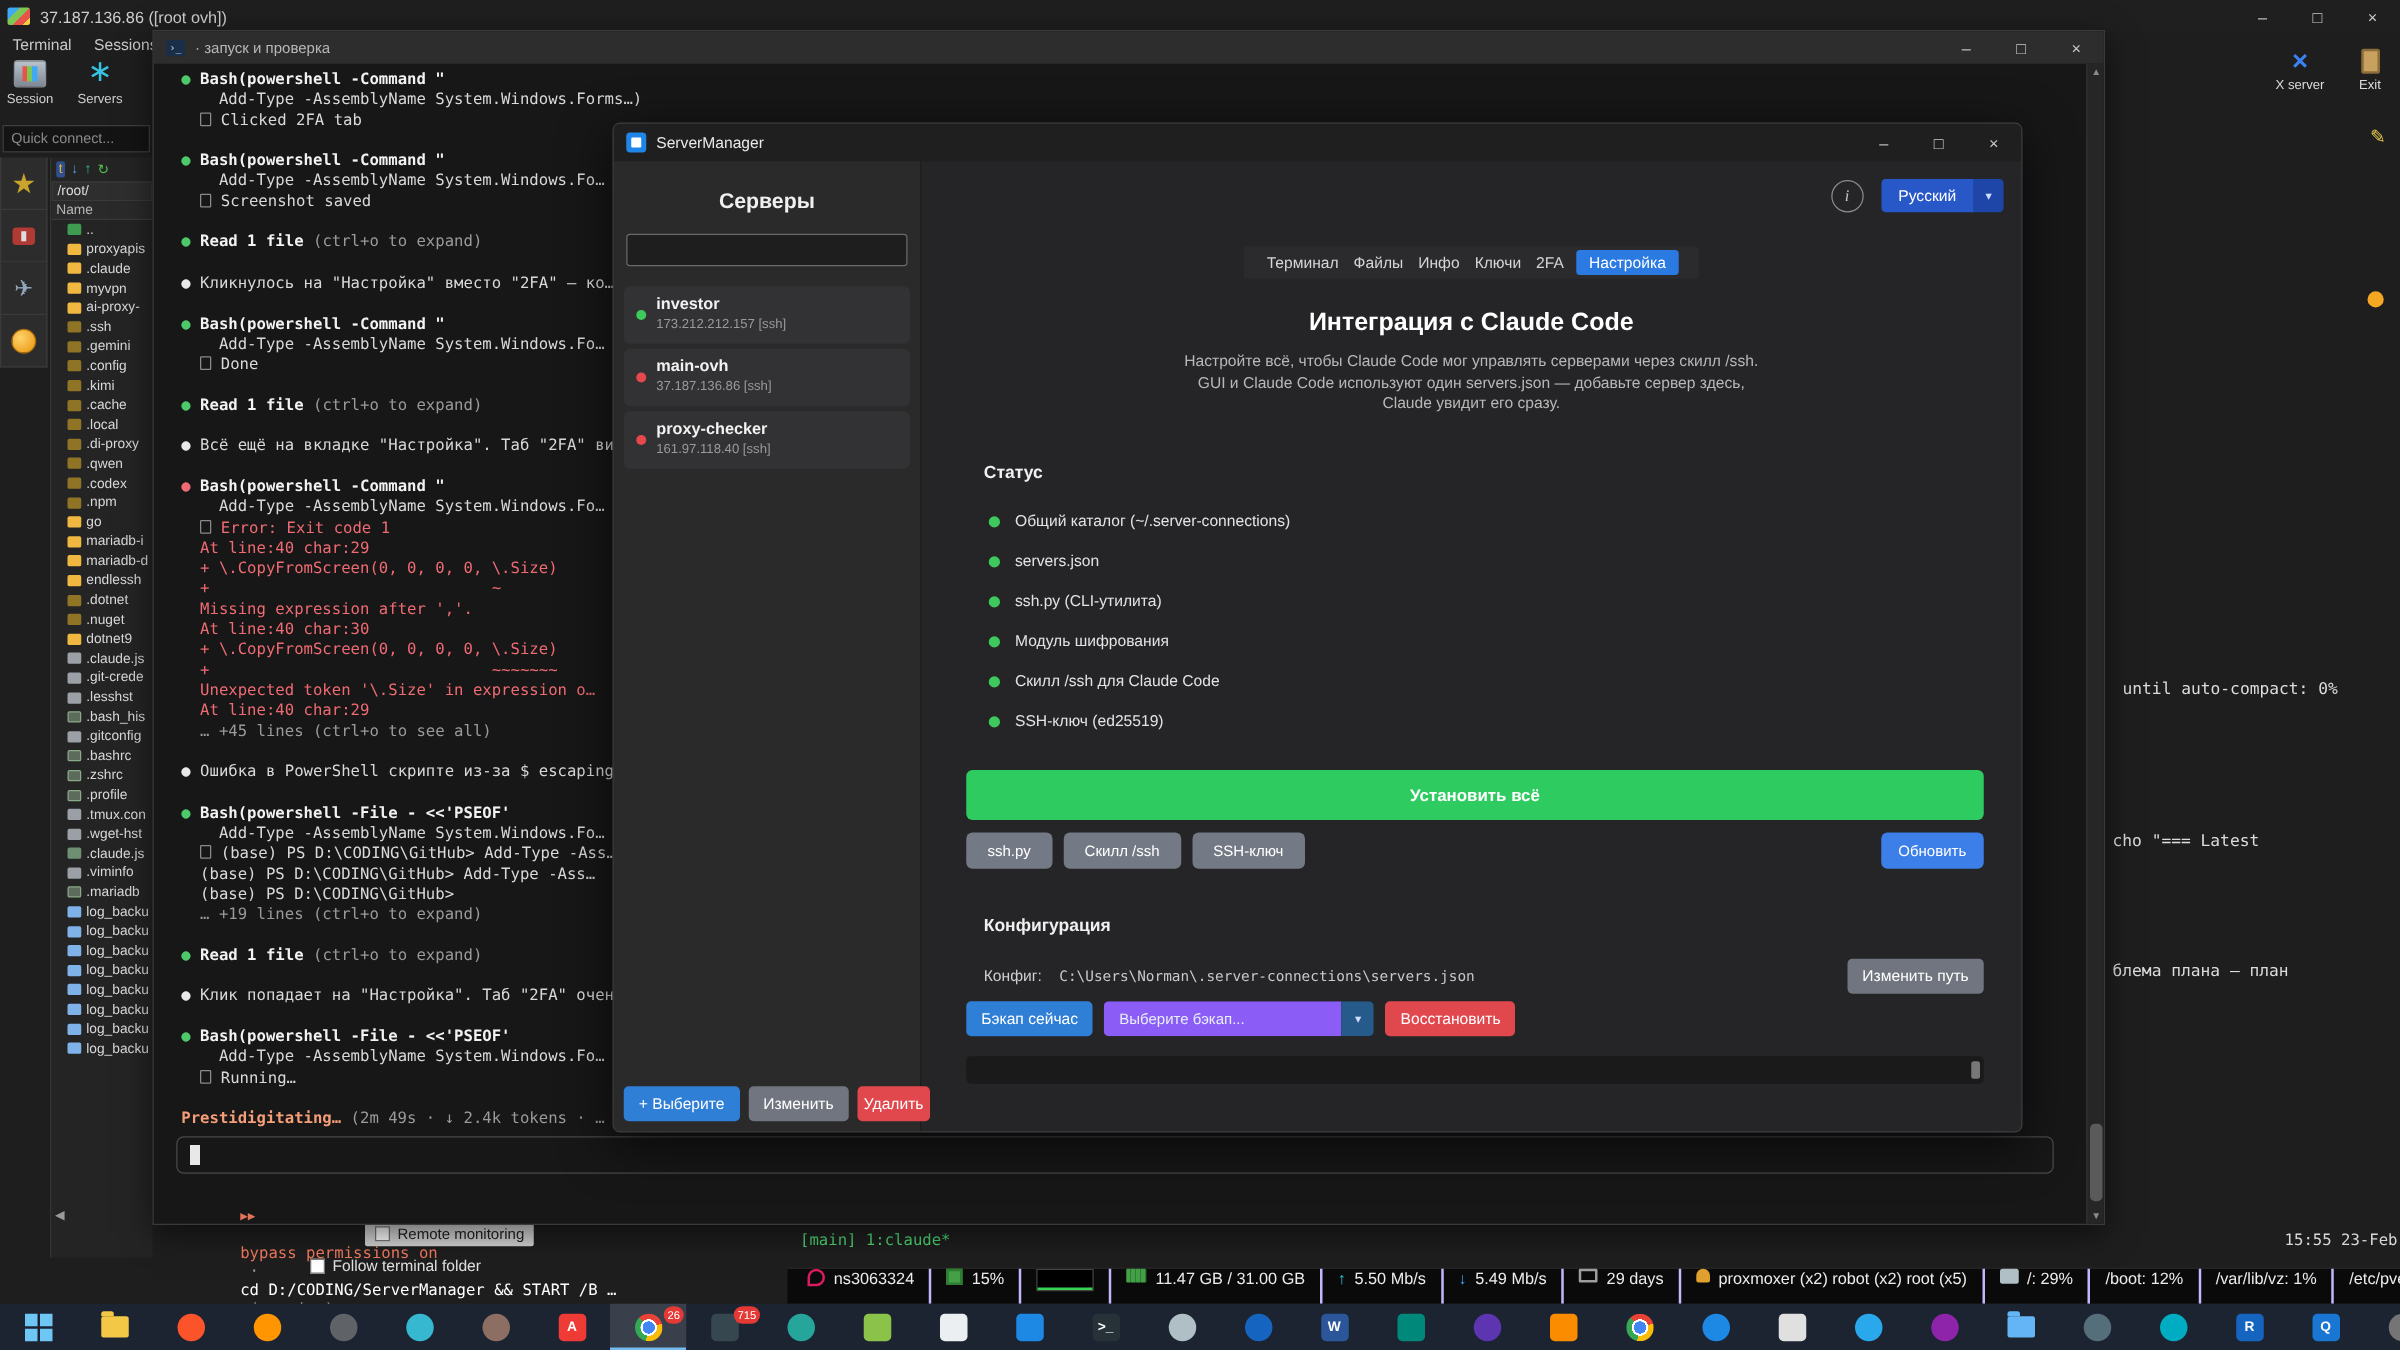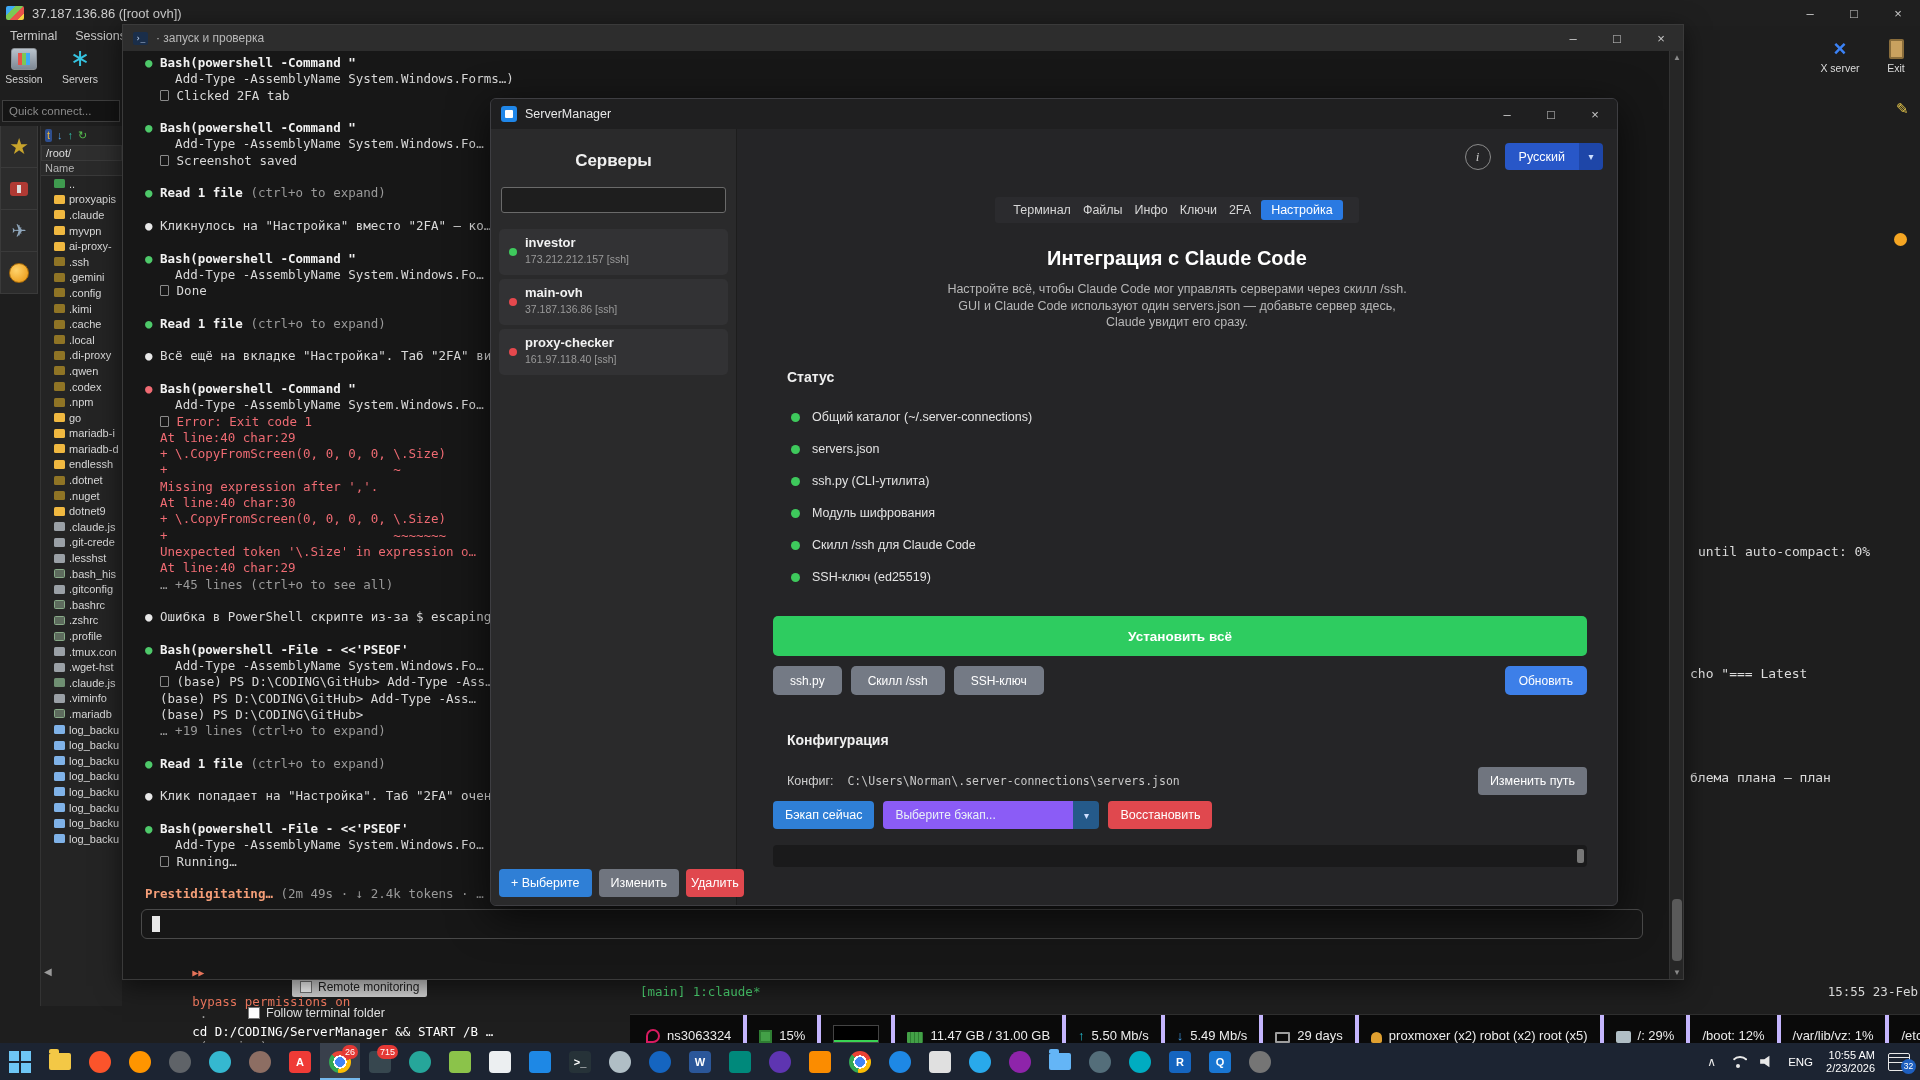--- a/index.html
+++ b/index.html
@@ -122,34 +122,34 @@
   .cfg-spacer{flex:1}
   .sm-backuprow{position:absolute;top:672px;left:36px;display:flex;gap:9px;align-items:center}
   .bk-select{display:flex;height:28px;border-radius:4px;overflow:hidden}
   .bk-sel-label{background:#8b5cf6;color:#e8f0f8;font-size:12px;display:flex;align-items:center;padding:0 12px;width:190px}
   .bk-sel-chev{background:#255a8a;color:#cfe0ff;width:26px;display:flex;align-items:center;justify-content:center;font-size:10px}
   .sm-output{position:absolute;top:716px;left:36px;right:30px;height:22px;background:#1a1a1b;border-radius:4px}
   .sm-output-thumb{position:absolute;right:3px;top:4px;width:7px;height:14px;background:#777;border-radius:2px}
 
   
   .monbar{position:absolute;left:630px;right:0;top:1014px;height:29px;background:#0a0a0a;border-top:1px solid #2e2e2e;display:flex;align-items:center;z-index:30;padding-left:4px}
-  .mseg{display:flex;align-items:flex-end;gap:7px;color:#ececec;font-size:13px;padding:0 12px;height:100%;border-right:4px solid #c4b5fd;white-space:nowrap}
+  .mseg{display:flex;align-items:flex-start;gap:7px;color:#ececec;font-size:13px;padding:0 12px;height:100%;border-right:2px solid #c4b5fd;white-space:nowrap}
   .mi-debian{width:14px;height:14px;border:2.5px solid #d81b60;border-radius:50% 50% 50% 0}
   .mi-cpu{width:13px;height:13px;background:#43a047;border:2px solid #2e7d32}
   .mi-graph{width:46px;height:18px;background:#000;border:1px solid #444;position:relative}
   .mi-graph::after{content:"";position:absolute;left:0;right:0;bottom:0;height:2px;background:#39d353}
   .mi-ram{width:16px;height:11px;background:repeating-linear-gradient(90deg,#43a047 0 3px,#2e7d32 3px 4px);border-radius:1px}
   .mi-up{color:#26c6da;font-weight:bold}.mi-down{color:#42a5f5;font-weight:bold}
   .mi-mon{width:15px;height:11px;border:2px solid #9e9e9e;border-radius:1px}
   .mi-user{width:11px;height:11px;background:#e0a030;border-radius:50% 50% 2px 2px}
   .mi-disk{width:15px;height:12px;background:#b0bec5;border-radius:2px}
 
   
   .taskbar{position:absolute;left:0;right:0;top:1043px;height:37px;background:#1c2432;display:flex;align-items:center;z-index:30}
-  .tb-slot{width:40px;height:37px;display:flex;align-items:center;justify-content:center;position:relative}
+  .tb-slot{width:61px;height:37px;display:flex;align-items:center;justify-content:center;position:relative}
   .tb-slot.active{background:rgba(255,255,255,.13);box-shadow:inset 0 -2px 0 #76b9ed}
   .tb-c{width:22px;height:22px;border-radius:50%}
   .tb-s{width:22px;height:22px;border-radius:4px;display:flex;align-items:center;justify-content:center;color:#fff;font-size:11px;font-weight:bold}
   .tb-folder{width:22px;height:17px;border-radius:2px;position:relative}
   .tb-folder::before{content:"";position:absolute;left:0;top:-4px;width:10px;height:4px;background:inherit;border-radius:2px 2px 0 0}
   .tb-win{display:grid;grid-template-columns:10px 10px;grid-template-rows:10px 10px;gap:2px}
   .tb-win i{background:#6ec6f5}
   .tb-chrome{width:22px;height:22px;border-radius:50%;background:radial-gradient(circle,#4285f4 0 31%,#fff 32% 42%,transparent 43%),conic-gradient(from -45deg,#ea4335 0 33%,#fbbc05 0 66%,#34a853 0 100%)}
   .tb-badge{position:absolute;right:2px;top:2px;min-width:14px;height:14px;border-radius:7px;background:#e53935;color:#fff;font-size:9px;display:flex;align-items:center;justify-content:center;padding:0 3px}
   .tray{margin-left:auto;display:flex;align-items:center;gap:13px;padding-right:10px;color:#fff}

